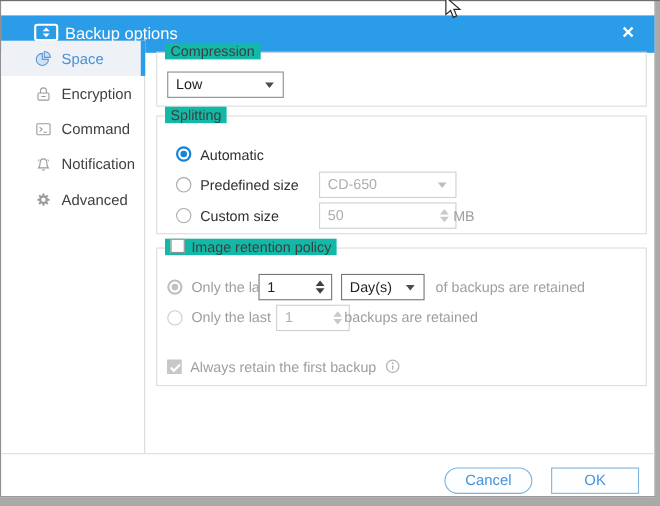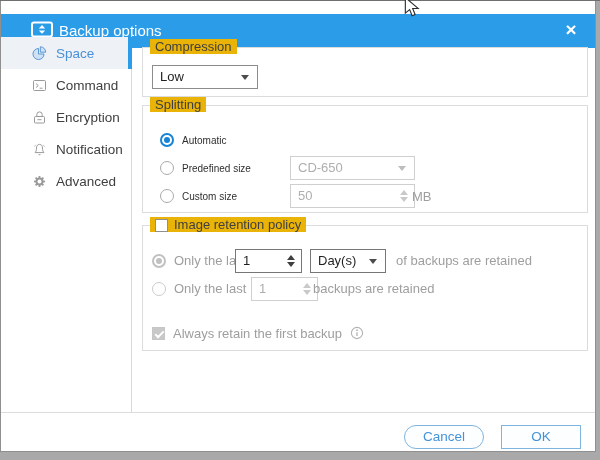--- a/index.html
+++ b/index.html
@@ -24,22 +24,22 @@
              gap:9px;font-size:13.5px;color:#404040;}
   .side-item.selected{background:#eef1f5;color:#4a90d8;}
   .accent-bar{position:absolute;right:0;top:0;width:4px;height:100%;background:#2b9ce8;}
   .side-icon{width:15px;height:15px;flex:0 0 15px;}
 
   
   .group{position:absolute;left:141px;width:446px;box-sizing:border-box;border:1px solid #dcdcdc;}
   .g-compression{top:46px;height:50px;}
   .g-splitting{top:104px;height:108px;}
   .g-retention{top:224px;height:126px;}
-  .legend{position:absolute;top:-9px;left:7px;background:#eab308;padding:0 5px;font-size:13px;
-          color:#3f3f3f;display:flex;align-items:flex-end;gap:6px;}
+  .legend{position:absolute;top:-9px;left:7px;background:#14b8a6;padding:0 5px;font-size:13px;
+          color:#3f3f3f;display:flex;align-items:flex-start;gap:6px;}
 
   
   .dd,.spin{position:absolute;box-sizing:border-box;height:24px;background:#ffffff;
             font-size:13px;line-height:22px;padding-left:7px;}
   .dd-arrow{position:absolute;right:8px;top:9px;width:0;height:0;
             border-left:4.5px solid transparent;border-right:4.5px solid transparent;
             border-top:5px solid #4c4c4c;}
   .dd-arrow.dim{border-top-color:#bdbdbd;}
   .spin-arrows{position:absolute;right:6px;top:0;height:100%;display:flex;flex-direction:column;
                justify-content:center;gap:2px;}
@@ -61,21 +61,21 @@
   .radio-dis-on::after{content:"";position:absolute;left:2px;top:2px;width:6px;height:6px;
                        border-radius:50%;background:#c1c1c1;}
 
   .checkbox{width:13px;height:13px;box-sizing:border-box;border:1px solid #8f8f8f;background:#fff;
             display:inline-block;flex:0 0 13px;}
   .checkbox.dis-checked{border:1px solid #c6c6c6;background:#c8c8c8;position:relative;}
   .checkbox.dis-checked::after{content:"";position:absolute;left:2px;top:3px;width:7px;height:3px;
             border-left:2px solid #fff;border-bottom:2px solid #fff;transform:rotate(-45deg);}
 
   .s-row{position:absolute;left:17px;height:24px;display:flex;align-items:center;}
-  .s-row .lbl{margin-left:8px;font-size:10px;color:#2f2f2f;}
+  .s-row .lbl{margin-left:8px;font-size:13px;color:#2f2f2f;}
   .ret-row{position:absolute;left:9px;height:24px;}
   .ret-row .radio{position:absolute;left:0;top:5px;}
   .gray-txt{font-size:13px;color:#9e9e9e;line-height:24px;position:absolute;top:0;}
   .dark-border{border:1px solid #767676;color:#1f1f1f;}
   .lite-border{border:1px solid #cfcfcf;color:#aeaeae;margin-left:16px;}
 
   .ret-always{position:absolute;left:9px;top:97px;height:20px;display:flex;align-items:center;gap:8px;}
   .ret-always .txt{font-size:13px;color:#9e9e9e;}
 
   
@@ -113,34 +113,34 @@
         <svg class="side-icon" viewBox="0 0 15 15">
           <path d="M6.5 8 L6.5 2.5 A5.5 5.5 0 1 0 12 8 Z" fill="#cfe2f4" stroke="#5b97d5" stroke-width="1"></path>
           <path d="M8.3 6.2 L8.3 0.8 A5.4 5.4 0 0 1 13.7 6.2 Z" fill="#cfe2f4" stroke="#5b97d5" stroke-width="1"></path>
         </svg>
         <span>Space</span>
         <span class="accent-bar"></span>
       </div>
 
       <div class="side-item">
         <svg class="side-icon" viewBox="0 0 15 15">
+          <rect x="2.5" y="6.5" width="10" height="6.5" rx="1" fill="none" stroke="#9a9a9a"></rect>
+          <path d="M4.8 6.5 V4.6 A2.7 2.7 0 0 1 10.2 4.6 V6.5" fill="none" stroke="#9a9a9a"></path>
+          <line x1="5.5" y1="9.7" x2="9.5" y2="9.7" stroke="#9a9a9a"></line>
+        </svg>
+        <span>Encryption</span>
+      </div>
+
+      <div class="side-item">
+        <svg class="side-icon" viewBox="0 0 15 15">
           <rect x="1.5" y="2.5" width="12" height="10" rx="1" fill="none" stroke="#9a9a9a"></rect>
           <path d="M4 5.6 L6.3 7.6 L4 9.6" fill="none" stroke="#9a9a9a"></path>
           <line x1="7.6" y1="10.2" x2="10.6" y2="10.2" stroke="#9a9a9a"></line>
         </svg>
         <span>Command</span>
-      </div>
-
-      <div class="side-item">
-        <svg class="side-icon" viewBox="0 0 15 15">
-          <rect x="2.5" y="6.5" width="10" height="6.5" rx="1" fill="none" stroke="#9a9a9a"></rect>
-          <path d="M4.8 6.5 V4.6 A2.7 2.7 0 0 1 10.2 4.6 V6.5" fill="none" stroke="#9a9a9a"></path>
-          <line x1="5.5" y1="9.7" x2="9.5" y2="9.7" stroke="#9a9a9a"></line>
-        </svg>
-        <span>Encryption</span>
       </div>
 
       <div class="side-item">
         <svg class="side-icon" viewBox="0 0 15 15">
           <path d="M7.5 2.4 C5.4 2.4 4.5 4.1 4.5 6 C4.5 8.5 3.9 9.7 3.1 10.6 H11.9 C11.1 9.7 10.5 8.5 10.5 6 C10.5 4.1 9.6 2.4 7.5 2.4 Z" fill="none" stroke="#9a9a9a"></path>
           <path d="M6.4 12.1 A1.25 1.25 0 0 0 8.6 12.1" fill="none" stroke="#9a9a9a"></path>
           <path d="M2.6 4.7 A5.6 5.6 0 0 1 3.8 2.8" fill="none" stroke="#bdbdbd"></path>
           <path d="M12.4 4.7 A5.6 5.6 0 0 0 11.2 2.8" fill="none" stroke="#bdbdbd"></path>
         </svg>
         <span>Notification</span>

